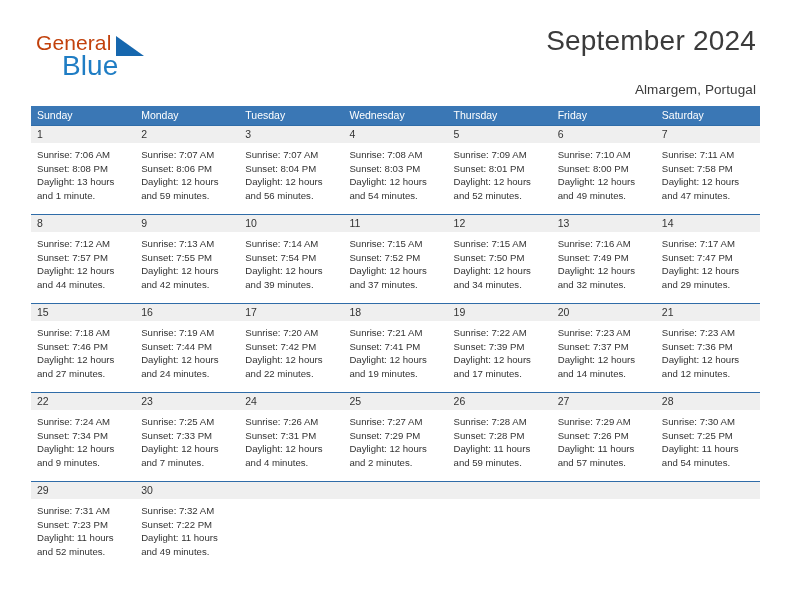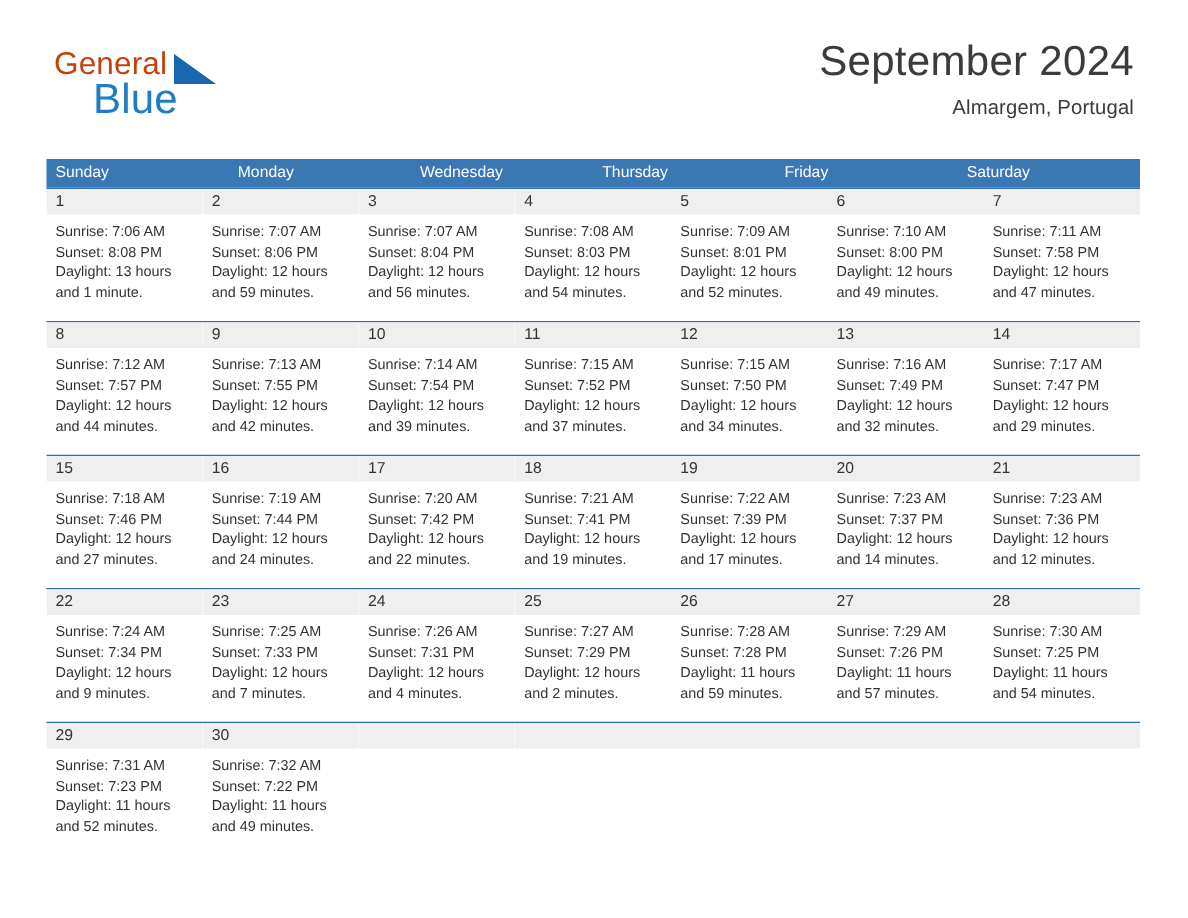--- a/index.html
+++ b/index.html
@@ -74,21 +74,21 @@
     font-size: 28px;
     color: #3b3b3b;
     font-weight: normal;
     letter-spacing: 0.2px;
     line-height: 1.1;
     white-space: nowrap;
   }
   .cal-subtitle {
     font-size: 13.5px;
     color: #3b3b3b;
-    margin-top: 7px;
+    margin-top: 25px;
     letter-spacing: 0.1px;
     white-space: nowrap;
   }
 
   
   .calendar {
     position: absolute;
     left: 31px;
     top: 106px;
     width: 729px;
@@ -170,20 +170,21 @@
       <div class="cal-title">September 2024</div>
       <div class="cal-subtitle">Almargem, Portugal</div>
     </div>
 
   </div>
 
   <div class="calendar">
     <div class="weekday-row" id="weekday-row">
         <div class="weekday-cell">Sunday</div>
         <div class="weekday-cell">Monday</div>
+        <div class="weekday-cell">Tuesday</div>
         <div class="weekday-cell">Wednesday</div>
         <div class="weekday-cell">Thursday</div>
         <div class="weekday-cell">Friday</div>
         <div class="weekday-cell">Saturday</div>
       </div>
     <div id="weeks-container">
         <div class="week-row">
           <div class="day-cell">
             <div class="day-number-band">1</div>
             <div class="day-body">

